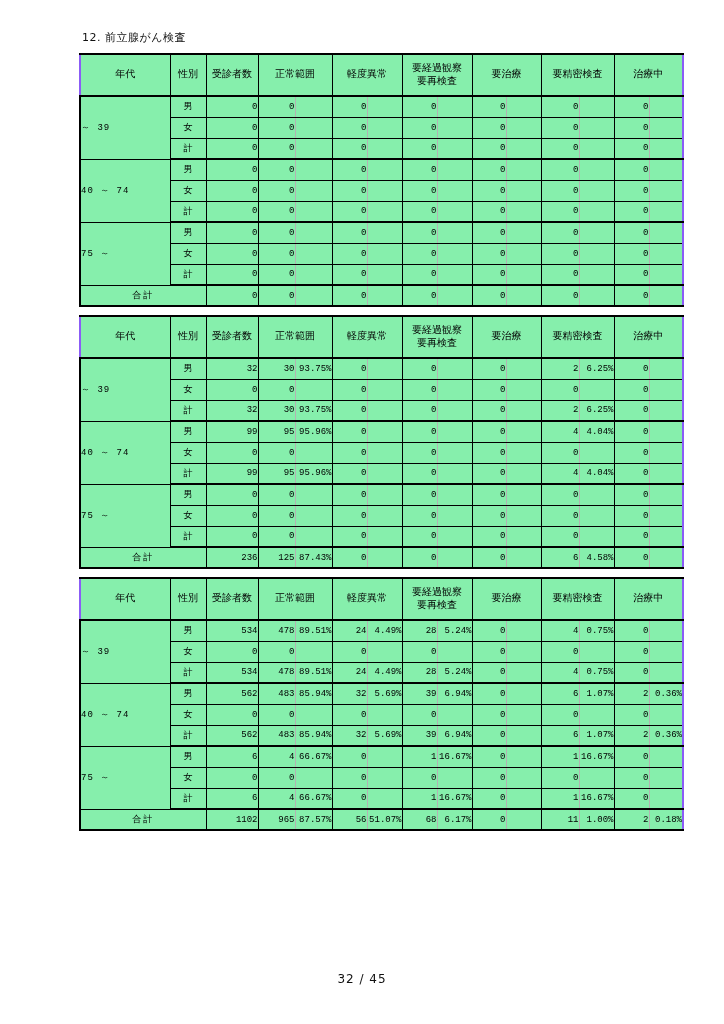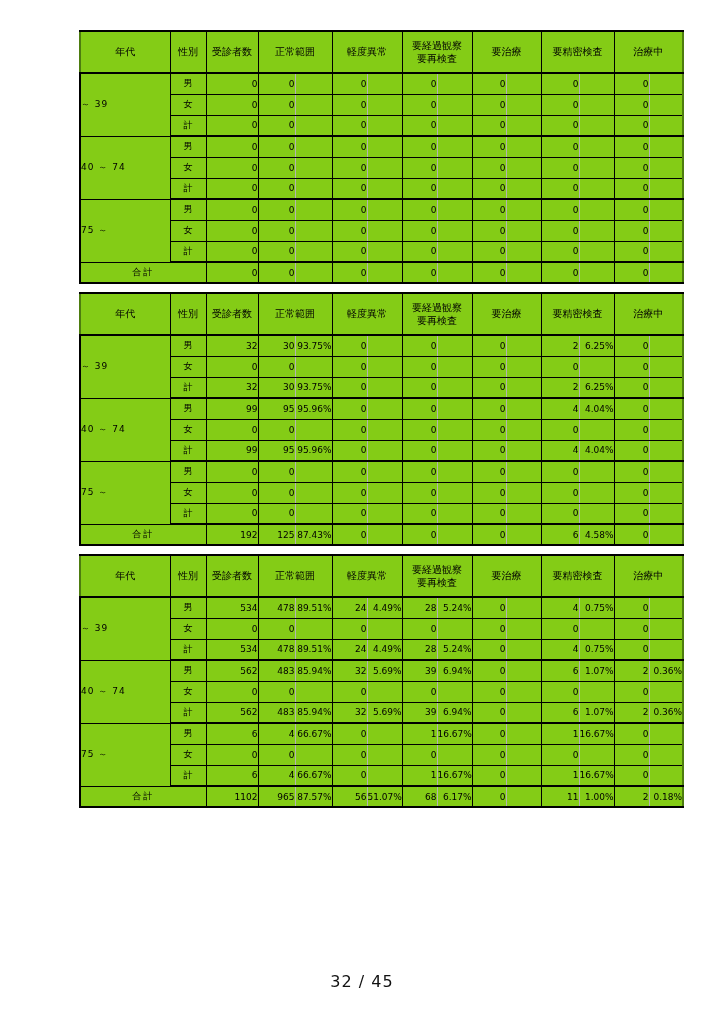--- a/index.html
+++ b/index.html
@@ -20,22 +20,23 @@
     color: #111;
     margin: 0 0 8px 3px;
     letter-spacing: 0.5px;
   }
   .table-section { margin-bottom: 7px; }
   .table-section + .table-section { margin-top: 8px; }
   table.exam {
     border-collapse: collapse;
     table-layout: fixed;
     width: 603px;
-    border: 2px solid #4d7c0f;
-    background: #84cc16;
+    border: 2px solid #8b5cf6;
+    background: #86efac;
+    font-family: Liberation Mono, monospace;
   }
   table.exam th {
     border: 1.5px solid #000;
     border-top: 2px solid #000;
     border-bottom: 2px solid #000;
     font-size: 10px;
     font-weight: normal;
     text-align: center;
     vertical-align: middle;
     white-space: pre-line;
@@ -86,32 +87,33 @@
     border-right: 1.5px solid #000;
     text-align: center;
     letter-spacing: 2px;
   }
   .page-number {
     position: absolute;
     top: 972px;
     left: 0;
     width: 724px;
     text-align: center;
-    font-size: 16px;
+    font-size: 12px;
     color: #111;
     letter-spacing: 1px;
   }
 </style>
 </head>
 <body>
 
 <div class="page">
   <div class="content">
 
     <div class="table-section">
+      <h2 class="table-title">12. 前立腺がん検査</h2>
       <table class="exam">
           <colgroup>
             <col style="width: 90px;">
             <col style="width: 36px;">
             <col style="width: 52px;">
             <col style="width: 37px;">
             <col style="width: 37px;">
             <col style="width: 35px;">
             <col style="width: 35px;">
             <col style="width: 35px;">
@@ -481,21 +483,21 @@
               <td class="pct"></td>
               <td class="num">0</td>
               <td class="pct"></td>
               <td class="num">0</td>
               <td class="pct"></td>
               <td class="num">0</td>
               <td class="pct"></td>
             </tr>
             <tr class="total-row">
               <td class="total-label" colspan="2">合計</td>
-              <td class="cnt-total">192</td>
+              <td class="cnt-total">236</td>
               <td class="num">125</td>
               <td class="pct">87.43%</td>
               <td class="num">0</td>
               <td class="pct"></td>
               <td class="num">0</td>
               <td class="pct"></td>
               <td class="num">0</td>
               <td class="pct"></td>
               <td class="num">6</td>
               <td class="pct">4.58%</td>

